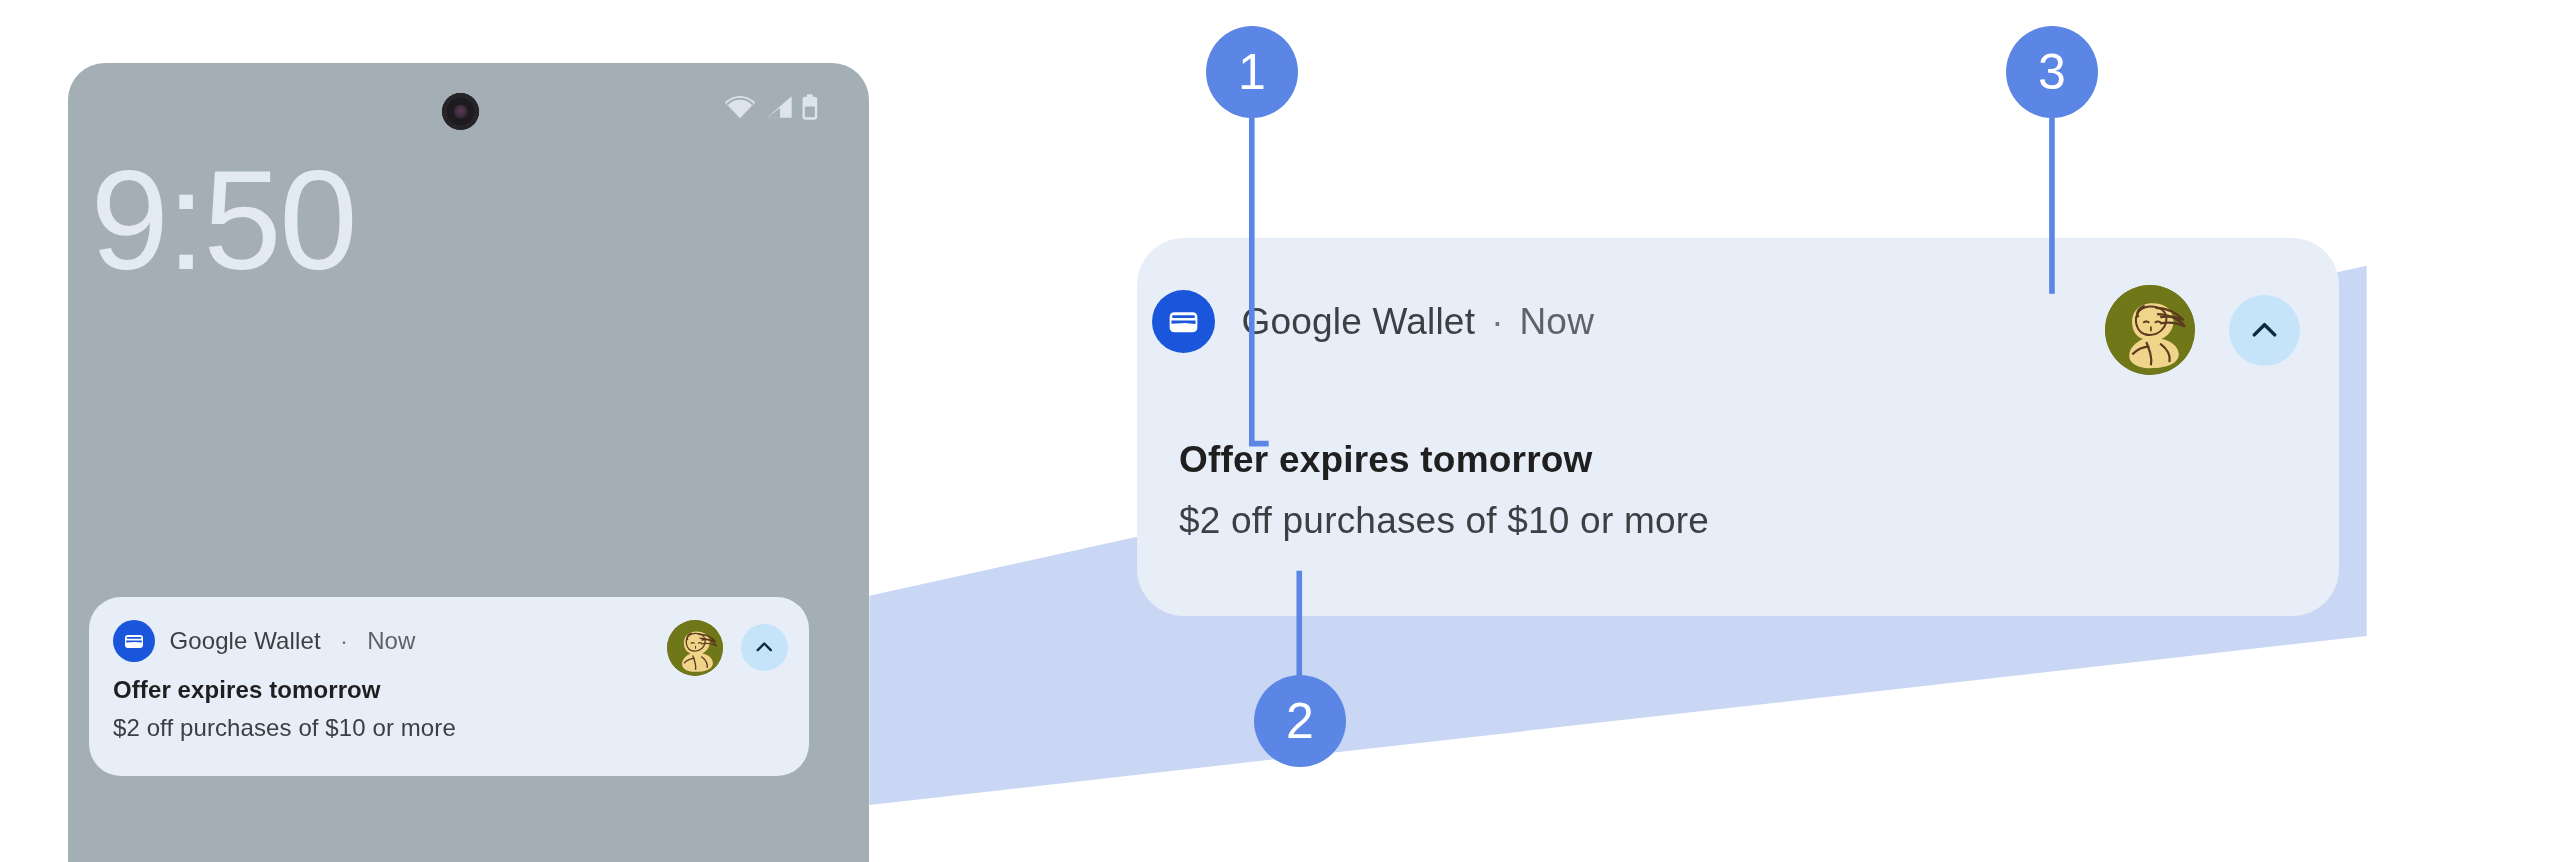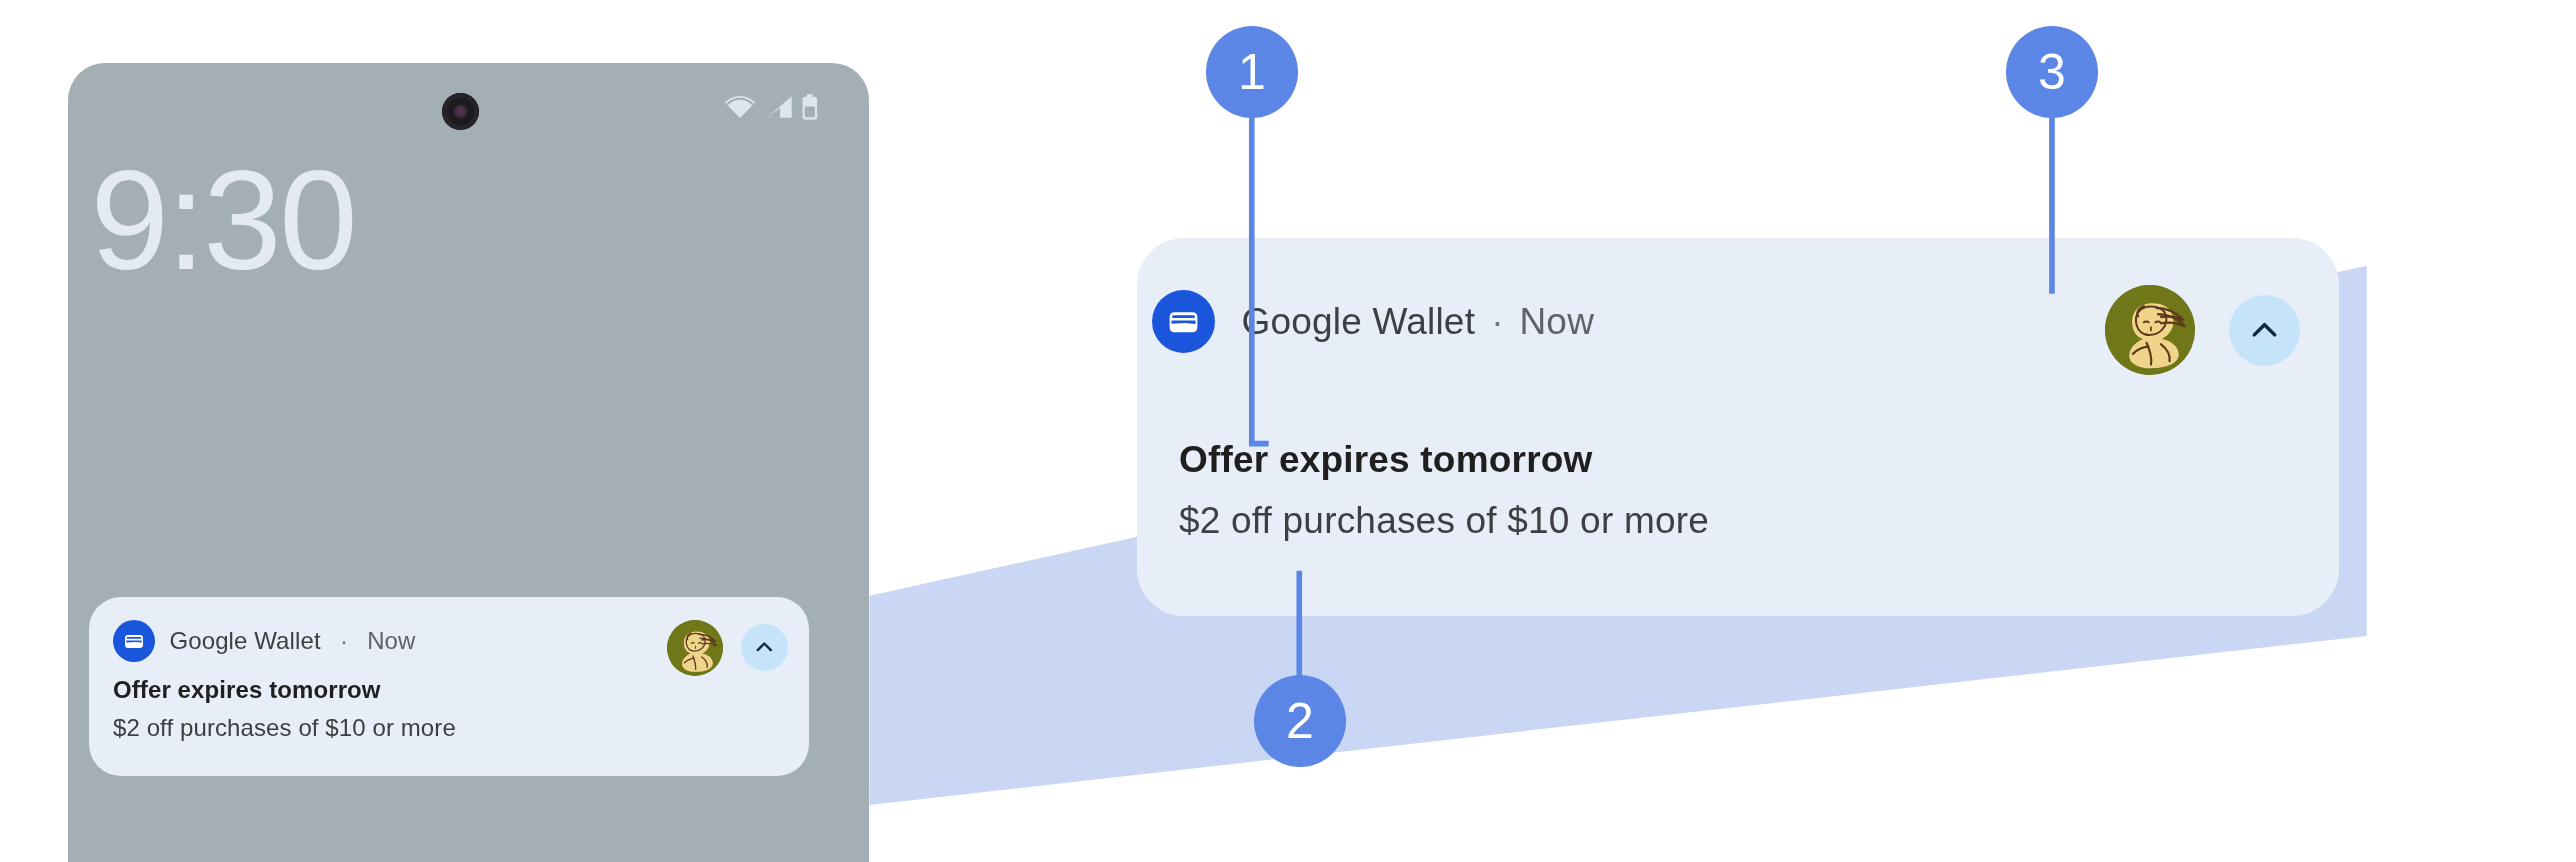--- a/index.html
+++ b/index.html
@@ -295,21 +295,21 @@
         <span>
           <svg width="17.7" height="26" viewBox="0 0 14 20">
             <rect x="4.6" y="0" width="4.8" height="2.0" rx="0.8" fill="#dde4ec"></rect>
             <rect x="1.2" y="1.8" width="11.6" height="18.2" rx="2" fill="#dde4ec"></rect>
             <rect x="3.0" y="9.6" width="8.0" height="8.6" rx="1" fill="#a3aeb5"></rect>
           </svg>
         </span>
       </div>
     </div>
 
-    <div class="clock">9:30</div>
+    <div class="clock">9:50</div>
 
     <div class="notif-small">
       <div class="row-head">
         <span class="wallet-circle" style="width:42px;height:42px;">
           <svg width="24" height="24" viewBox="0 0 24 24">
             <rect x="3" y="6" width="18" height="13" rx="3" fill="#ffffff"></rect>
             <rect x="4.6" y="8.0" width="14.8" height="1.7" rx="0.85" fill="#1a56db"></rect>
             <path d="M4.2 11.4 L19.8 11.4 L19.8 13.6 L13 13.0 L4.2 13.4 Z" fill="#1a56db"></path>
           </svg>
         </span>

